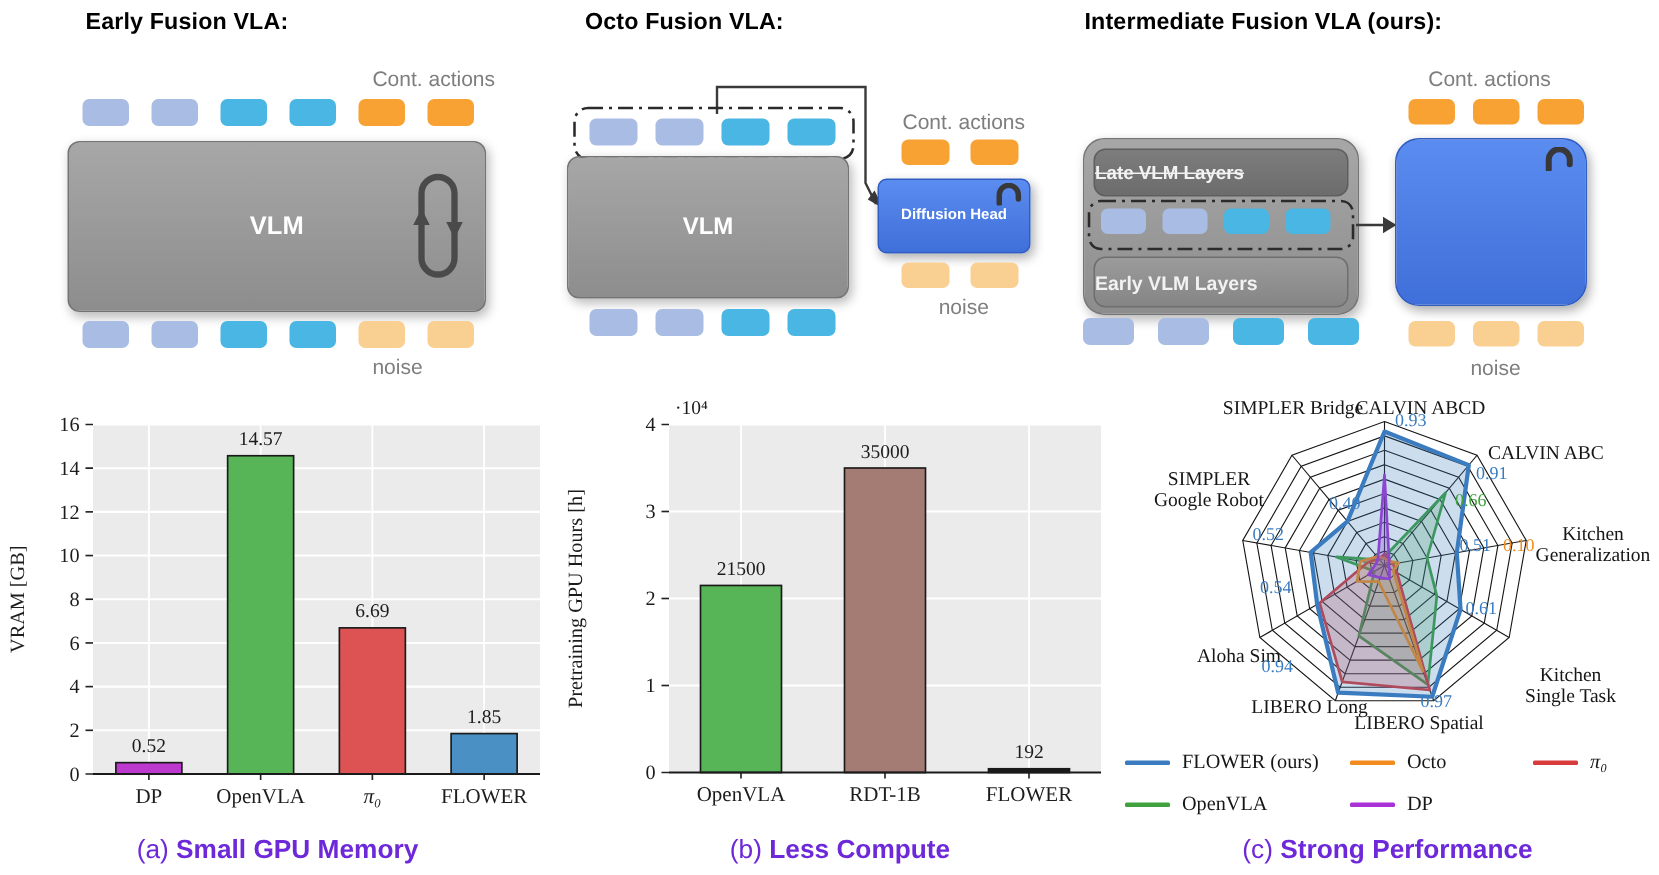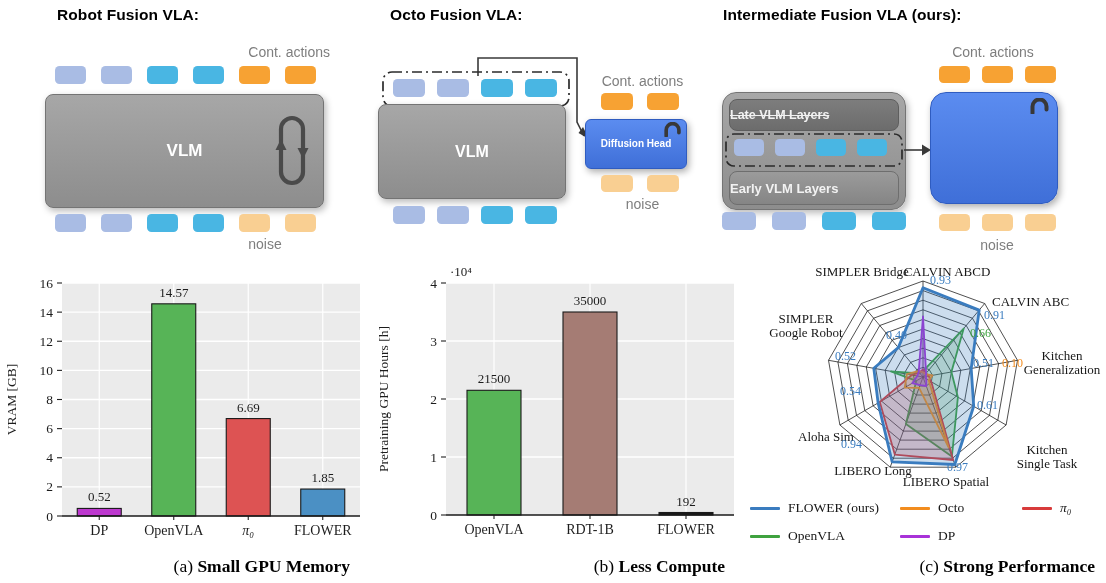--- a/index.html
+++ b/index.html
@@ -13,34 +13,34 @@
   .graybox{background:linear-gradient(180deg,#a7a7a7,#8d8d8d);border:1px solid #747474;border-radius:8px;
            box-shadow:2px 3px 7px rgba(0,0,0,.28);color:#fff;font-weight:bold;
            display:flex;align-items:center;justify-content:center}
   .bluebox{background:linear-gradient(180deg,#5b8cf0,#3f6fd8);border:1px solid #2f5cc0;border-radius:12px;
            box-shadow:2px 3px 7px rgba(0,0,0,.32);color:#fff;font-weight:bold;line-height:1.25;
            display:flex;align-items:center;justify-content:center;text-align:center}
   .innerbox{border-radius:8px;color:#f2f2f2;font-weight:bold;display:flex;align-items:center;justify-content:flex-start}
   .late-l{background:linear-gradient(180deg,#7d7d7d,#6c6c6c);border:1px solid #5e5e5e;text-decoration:line-through}
   .early-l{background:linear-gradient(180deg,#9b9b9b,#858585);border:1px solid #6e6e6e}
   svg.chart, .serif{font-family:"Liberation Serif","DejaVu Serif",serif}
-  .caption{font-family:Liberation Serif, serif;font-size:17.5px;color:#000000;text-align:right}
+  .caption{font-family:Liberation Sans, sans-serif;font-size:17.5px;color:#6d28d9;text-align:center}
   .cap-b{font-weight:bold}
   .legend{display:grid;grid-template-columns:150px 122px 1fr;row-gap:12px;
           font-family:"Liberation Serif","DejaVu Serif",serif;font-size:13.5px;color:#161616}
   .lg-item{display:flex;align-items:center}
   .lg-line{width:30px;height:3px;border-radius:1px;margin-right:8px;flex:0 0 auto}
 </style>
 </head>
 <body>
 
 <div class="canvas">
 
   <section>
-    <div class="abs dtitle" style="left:57px;top:6px">Robot Fusion VLA:</div>
+    <div class="abs dtitle" style="left:57px;top:6px">Early Fusion VLA:</div>
     <div class="abs glabel" style="left:200px;top:44px;width:130px;text-align:right">Cont. actions</div>
     <div class="abs tokrow" style="left:55px;top:66px;gap:15px;--tw:31px;--th:18px">
         <div class="token" style="background: rgb(169, 188, 228);"></div>
         <div class="token" style="background: rgb(169, 188, 228);"></div>
         <div class="token" style="background: rgb(73, 182, 227);"></div>
         <div class="token" style="background: rgb(73, 182, 227);"></div>
         <div class="token" style="background: rgb(247, 162, 51);"></div>
         <div class="token" style="background: rgb(247, 162, 51);"></div>
       </div>
     <div class="abs graybox" style="left:45px;top:94px;width:277px;height:112px;font-size:17px">

